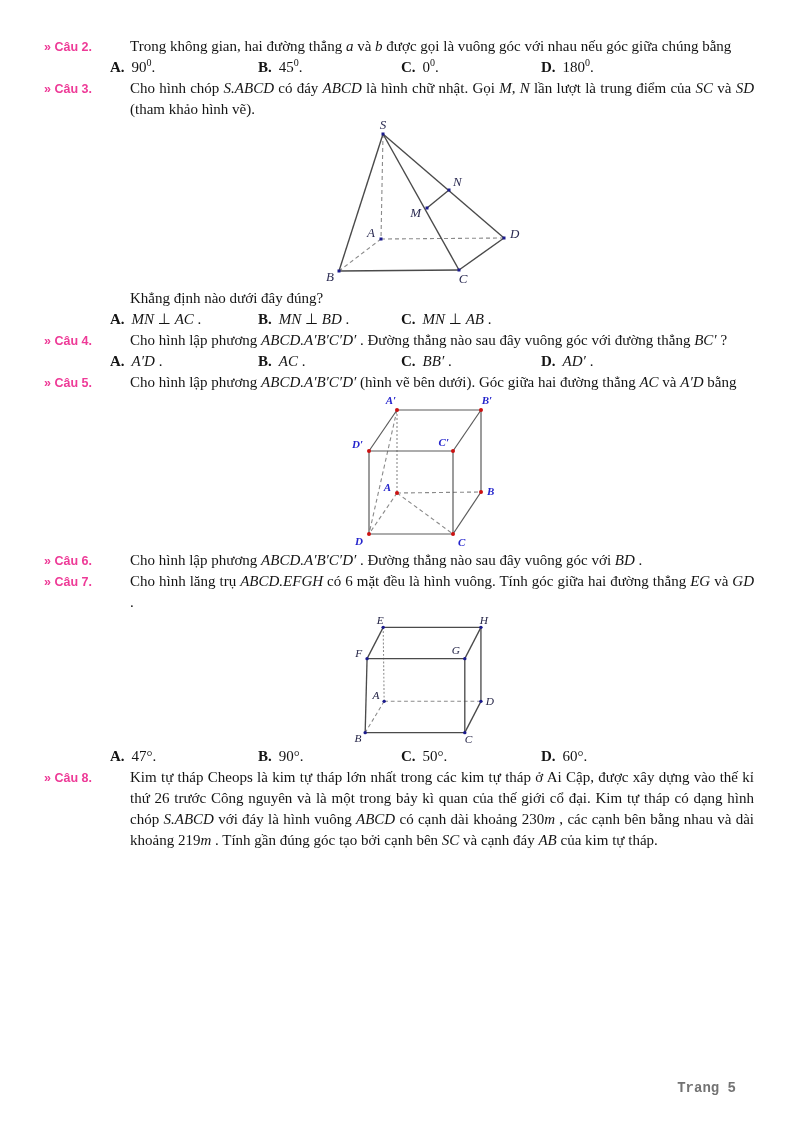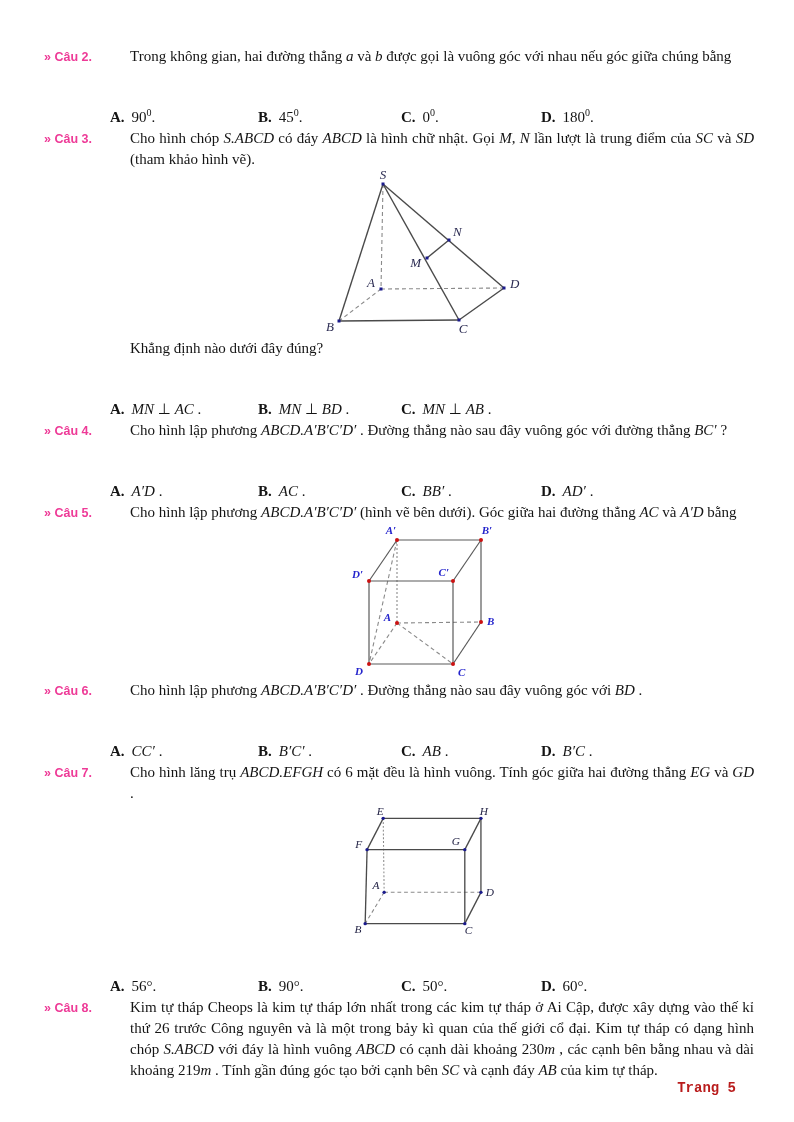--- a/index.html
+++ b/index.html
@@ -1,43 +1,43 @@
 <!DOCTYPE html>
 <html><head>
 <meta charset="utf-8">
 <style>
   html,body{margin:0;padding:0;background:#fff;}
   body{width:794px;height:1122px;position:relative;overflow:hidden;
        font-family:"Liberation Serif",serif;font-size:15px;color:#141414;}
   .page{position:relative;width:794px;height:1122px;background:#ffffff;}
-  .content{padding:46px 40px 0 44px;}
+  .content{padding:36px 40px 0 44px;}
   .q{display:flex;align-items:flex-start;}
   .q-label{flex:0 0 66px;font-family:"Liberation Sans",sans-serif;font-weight:bold;
            font-size:12.5px;color:#ee3a97;padding-top:4px;white-space:nowrap;}
   .q-body{flex:1;min-width:0;}
   .q-text{line-height:21px;text-align:justify;margin-left:20px;}
   .q-text i, .ans i{font-family:"Liberation Serif",serif;}
   sup{font-size:10px;line-height:0;}
-  .answers{display:grid;grid-template-columns:148px 143px 140px 1fr;line-height:21px;margin-top:40px;}
+  .answers{display:grid;grid-template-columns:148px 143px 140px 1fr;line-height:21px;}
   .ans{white-space:nowrap;}
   .ans-letter{font-weight:bold;margin-right:7px;}
   .fig{display:block;}
   .fig-pyramid{margin:0 0 2px 210px;}
   .fig-cube{margin:1px 0 0 235px;}
   .fig-prism{margin:2px 0 1px 238px;}
   svg text{font-family:"Liberation Serif",serif;font-style:italic;}
   .lbl-navy{fill:#2b2b52;font-size:13px;}
   .lbl-blue{fill:#2424cc;font-size:11px;font-weight:bold;}
   .lbl-prism{fill:#252547;font-size:12px;}
   .edge{stroke:#4a4a4a;stroke-width:1.4;fill:none;}
   .edge-thin{stroke:#5a5a5a;stroke-width:1.2;fill:none;}
   .hidden-e{stroke:#8a8a8a;stroke-width:1.1;fill:none;stroke-dasharray:4 3;}
   .dotted-e{stroke:#8a8a8a;stroke-width:1.1;fill:none;stroke-dasharray:2 2;}
   .footer{position:absolute;top:1080px;right:58px;font-family:"Liberation Mono",monospace;
-          font-weight:bold;font-size:14px;color:#b91c1c;}
+          font-weight:bold;font-size:14px;color:#737373;}
 </style>
 </head>
 <body>
 
 <div class="page">
   <div class="content">
 
     <div class="q">
       <div class="q-label">» Câu 2.</div>
       <div class="q-body">
@@ -150,26 +150,20 @@
           <text class="lbl-blue" x="113" y="152" text-anchor="start">C</text>
         </svg>
 
       </div>
     </div>
 
     <div class="q">
       <div class="q-label">» Câu 6.</div>
       <div class="q-body">
         <div class="q-text">Cho hình lập phương <i>ABCD.A′B′C′D′</i> . Đường thẳng nào sau đây vuông góc với <i>BD</i> .</div>
-        <div class="answers">
-          <div class="ans"><span class="ans-letter">A.</span><span><i>CC′</i> .</span></div>
-          <div class="ans"><span class="ans-letter">B.</span><span><i>B′C′</i> .</span></div>
-          <div class="ans"><span class="ans-letter">C.</span><span><i>AB</i> .</span></div>
-          <div class="ans"><span class="ans-letter">D.</span><span><i>B′C</i> .</span></div>
-        </div>
       </div>
     </div>
 
     <div class="q">
       <div class="q-label">» Câu 7.</div>
       <div class="q-body">
         <div class="q-text">Cho hình lăng trụ <i>ABCD.EFGH</i> có 6 mặt đều là hình vuông. Tính góc giữa hai đường thẳng <i>EG</i> và <i>GD</i> .</div>
 
         <svg class="fig fig-prism" width="152" height="130" viewBox="0 0 152 137">
 
@@ -200,21 +194,21 @@
           <text class="lbl-prism" x="139" y="9" text-anchor="middle">H</text>
           <text class="lbl-prism" x="11" y="44" text-anchor="end">F</text>
           <text class="lbl-prism" x="114" y="41" text-anchor="end">G</text>
           <text class="lbl-prism" x="29" y="88" text-anchor="end">A</text>
           <text class="lbl-prism" x="141" y="95" text-anchor="start">D</text>
           <text class="lbl-prism" x="10" y="134" text-anchor="end">B</text>
           <text class="lbl-prism" x="123" y="135" text-anchor="middle">C</text>
         </svg>
 
         <div class="answers">
-          <div class="ans"><span class="ans-letter">A.</span><span>56°.</span></div>
+          <div class="ans"><span class="ans-letter">A.</span><span>47°.</span></div>
           <div class="ans"><span class="ans-letter">B.</span><span>90°.</span></div>
           <div class="ans"><span class="ans-letter">C.</span><span>50°.</span></div>
           <div class="ans"><span class="ans-letter">D.</span><span>60°.</span></div>
         </div>
       </div>
     </div>
 
     <div class="q">
       <div class="q-label">» Câu 8.</div>
       <div class="q-body">

